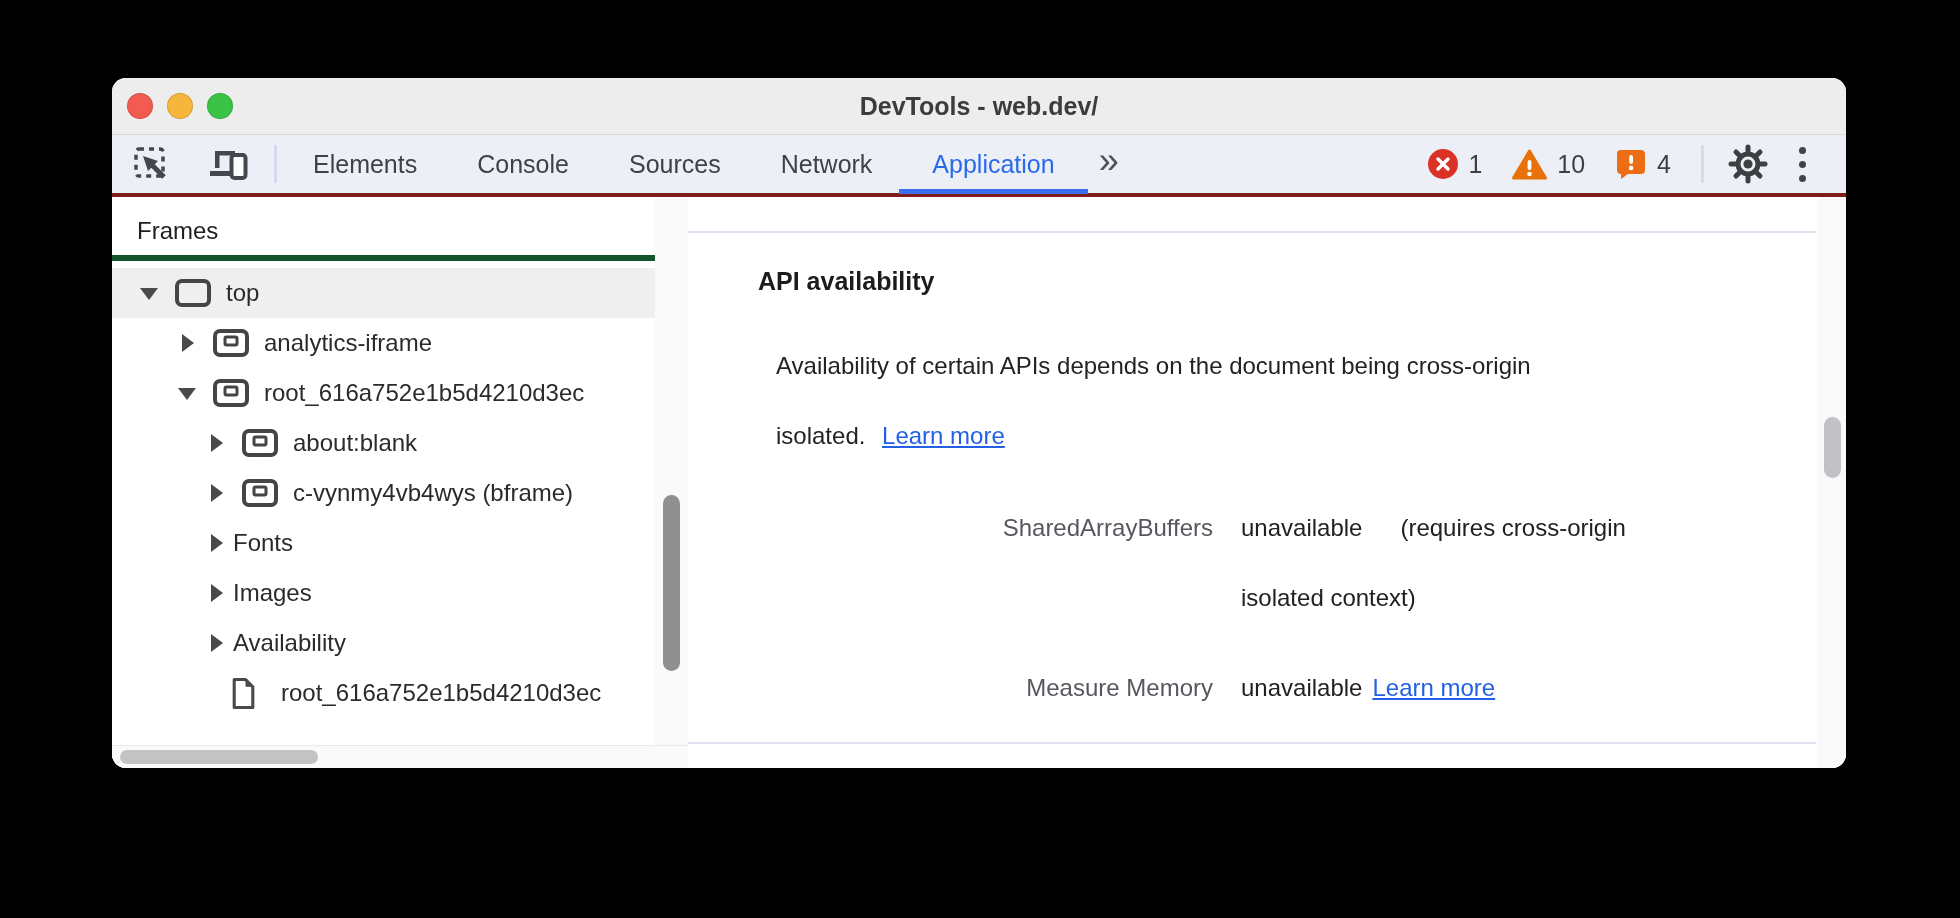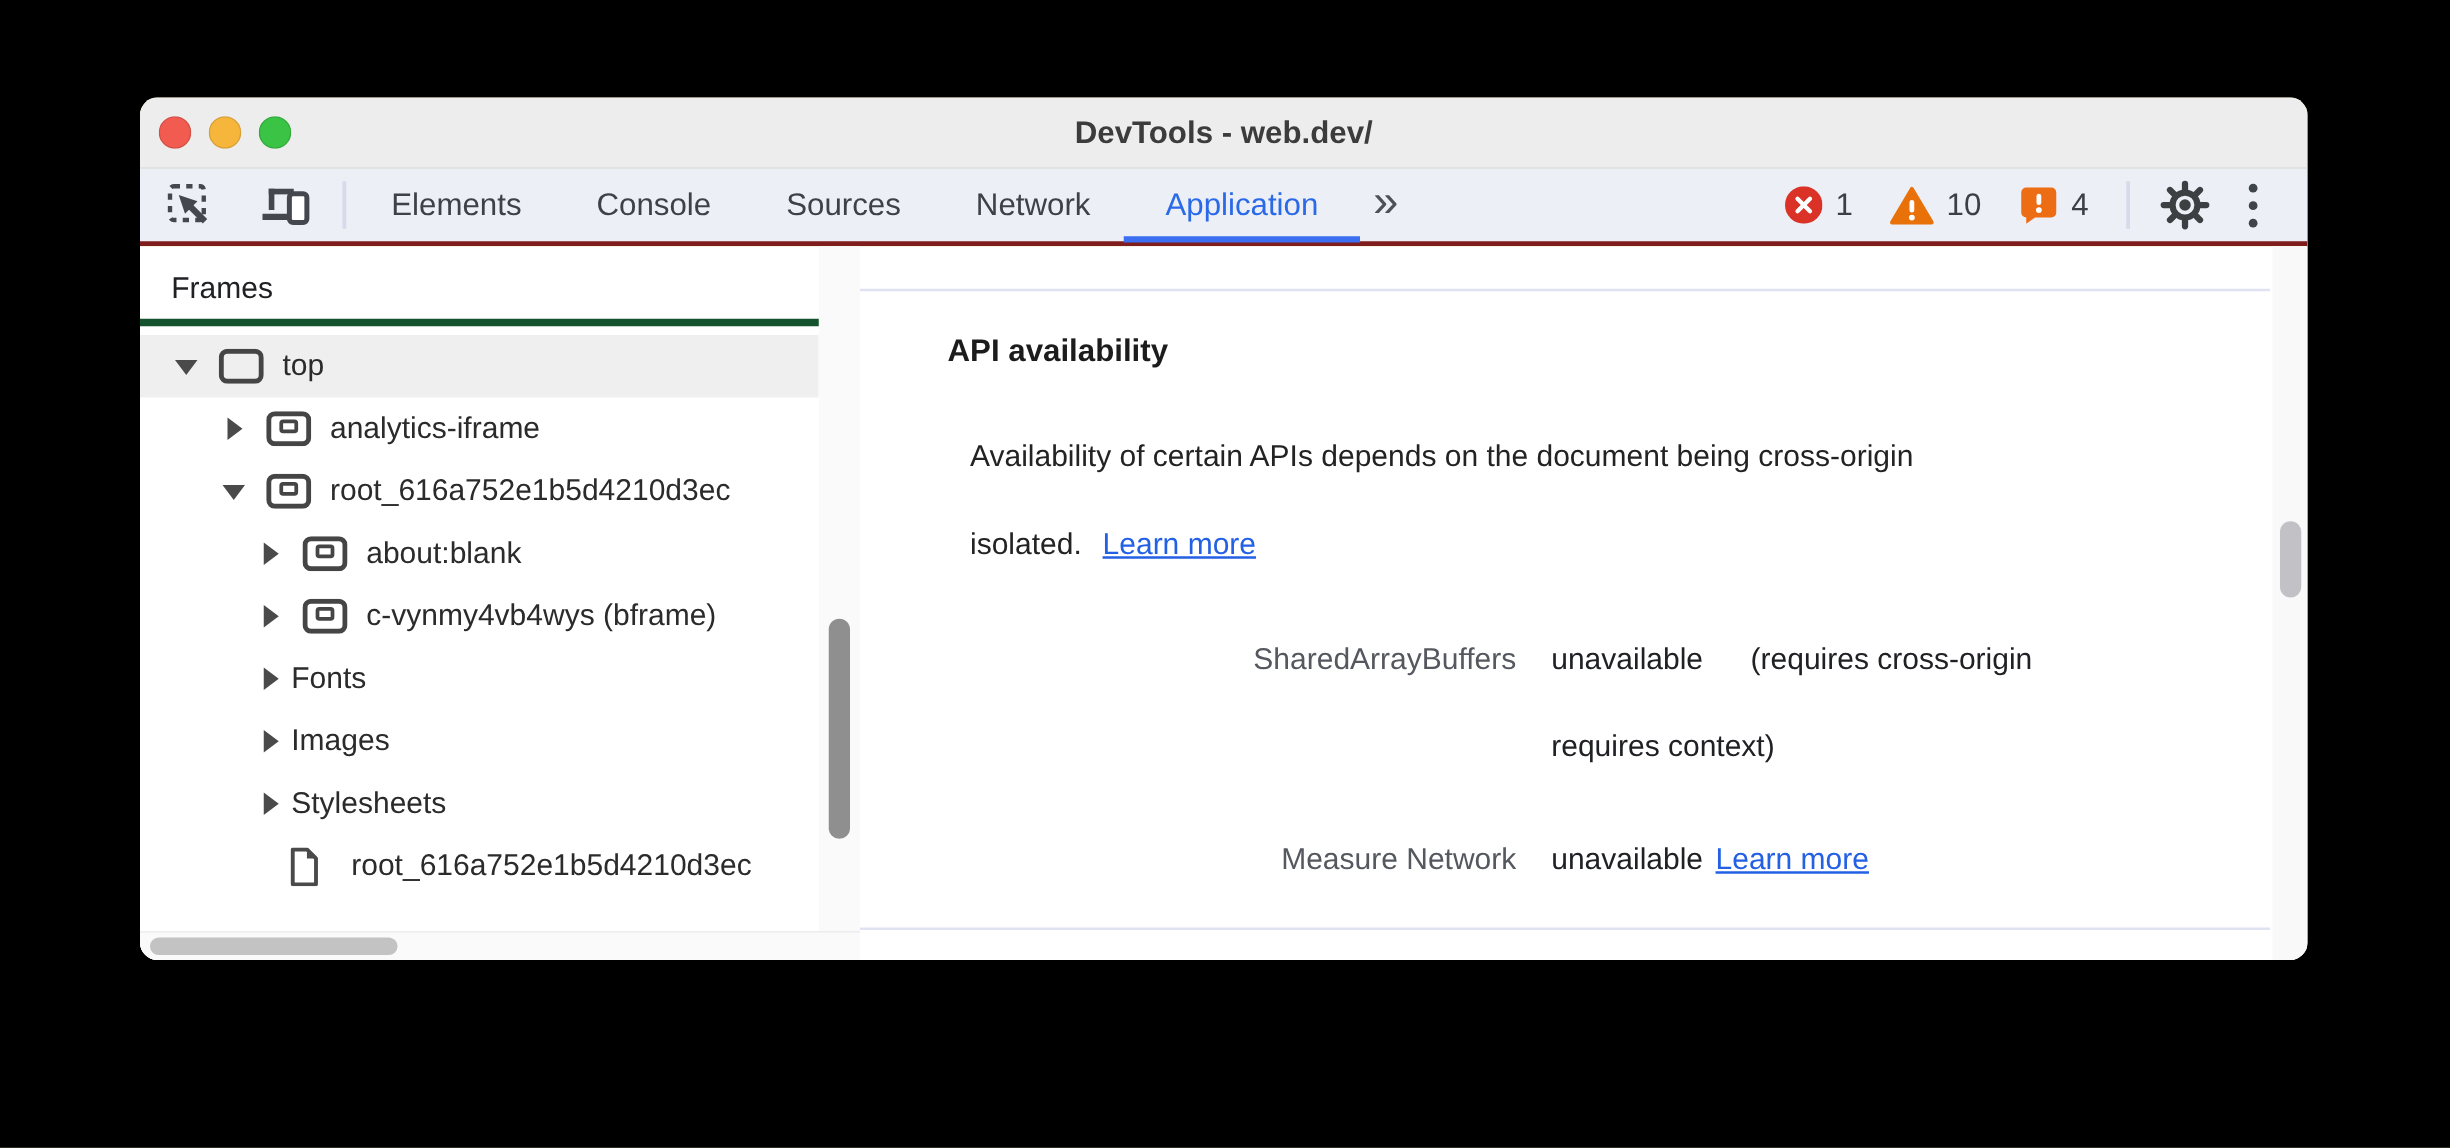--- a/index.html
+++ b/index.html
@@ -242,21 +242,21 @@
           <div class="row lvl3 noicon">
             <span class="exp right"></span>
             <span class="rlabel">Fonts</span>
           </div>
           <div class="row lvl3 noicon">
             <span class="exp right"></span>
             <span class="rlabel">Images</span>
           </div>
           <div class="row lvl3 noicon">
             <span class="exp right"></span>
-            <span class="rlabel">Stylesheets</span>
+            <span class="rlabel">Availability</span>
           </div>
           <div class="row docrow">
             <span class="ficon" style="margin-left:0">
               <svg width="27" height="31" viewBox="0 0 24 30">
                   <path d="M3 1.5 h11 l7 7 V28.5 H3 z" fill="none" stroke="#4a4a4a" stroke-width="3" stroke-linejoin="round"></path>
                   <path d="M14 1.5 v7 h7 z" fill="#4a4a4a"></path>
                 </svg>
             </span>
             <span class="rlabel">root_616a752e1b5d4210d3ec</span>
           </div>
@@ -283,25 +283,25 @@
           </div>
         </div>
 
         <div class="report">
           <div class="report-row">
             <div class="rkey">SharedArrayBuffers</div>
             <div class="rval">
               <div>
                 <span>unavailable</span><span class="note1">(requires cross-origin</span>
               </div>
-              <div>requires context)</div>
+              <div>isolated context)</div>
             </div>
           </div>
           <div class="report-row">
-            <div class="rkey">Measure Network</div>
+            <div class="rkey">Measure Memory</div>
             <div class="rval">
               <span>unavailable</span><a class="link">Learn more</a>
             </div>
           </div>
         </div>
 
         <div class="sec-line bottom"></div>
 
         <div class="v-scroll-right">
           <div class="v-thumb-right"></div>

